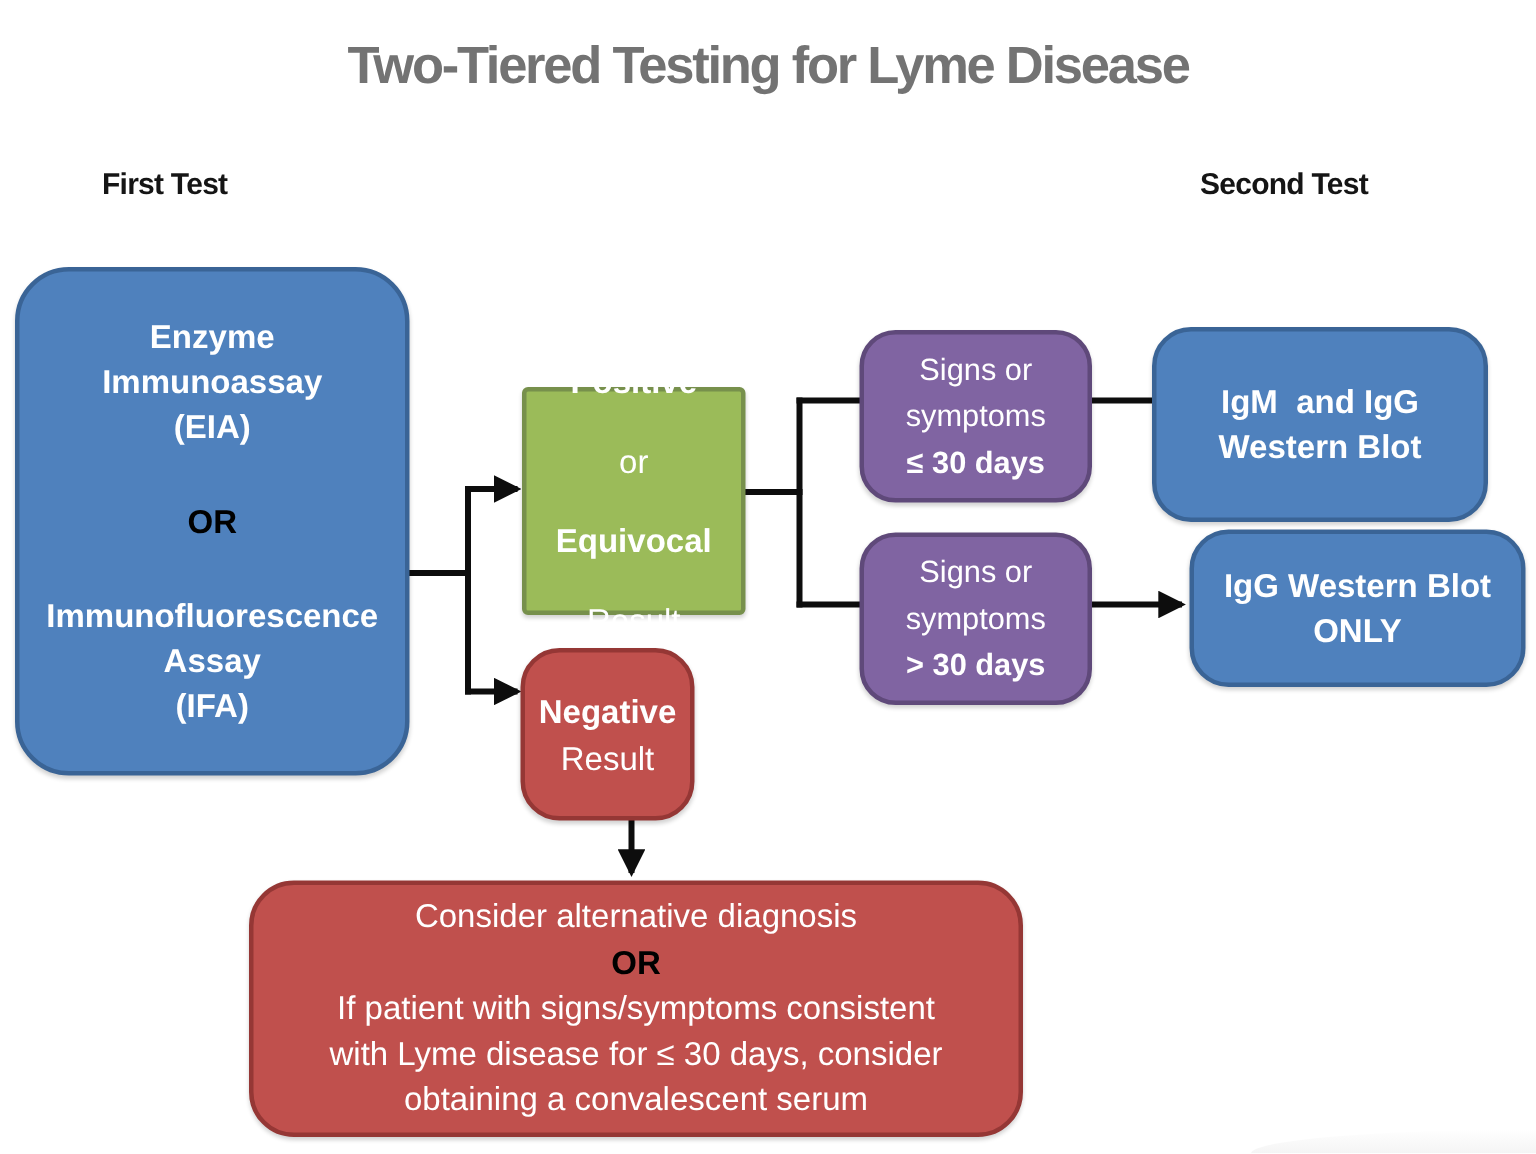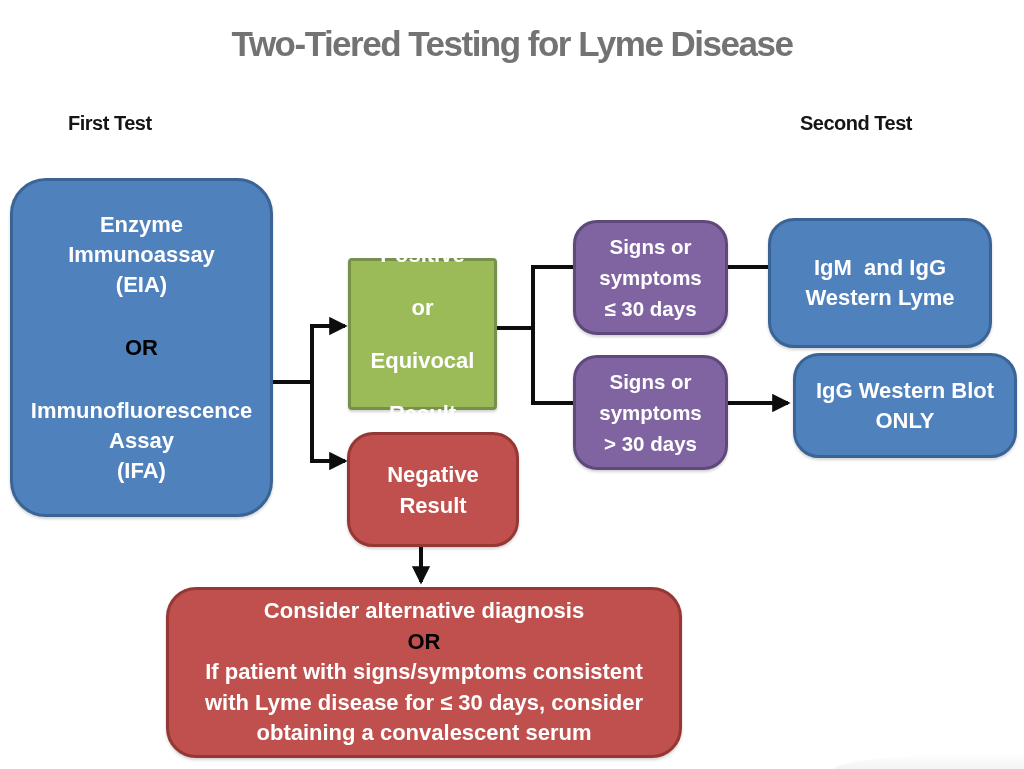--- a/index.html
+++ b/index.html
@@ -14,34 +14,34 @@
   .col-label{position:absolute;font-size:20px;font-weight:700;color:#151515;letter-spacing:-0.5px;}
   .col-label.first{left:68px;top:112px;}
   .col-label.second{left:800px;top:112px;}
   .connectors{position:absolute;left:0;top:0;}
   .node{
     position:absolute;display:flex;flex-direction:column;align-items:center;justify-content:center;
     text-align:center;color:#ffffff;box-sizing:border-box;
     box-shadow:0 2px 3px rgba(0,0,0,0.18);
   }
   .node .ln{font-size:22px;font-weight:700;line-height:30px;}
-  .node .ln.plain{font-weight:700;}
+  .node .ln.plain{font-weight:400;}
   .node .ln.dark{color:#000000;}
   .node .ln.pre{white-space:pre;}
   .blue{background:#4F81BD;border:3px solid #3A6496;}
   .green{background:#9BBB59;border:3px solid #77904C;}
   .red{background:#C0504D;border:3px solid #953735;}
   .purple{background:#8064A2;border:3px solid #5F497A;}
 
   .node-eia{left:10px;top:178px;width:263px;height:339px;border-radius:36px;}
   .node-eia .grp{display:block;}
   .node-eia .spacer{height:33px;}
   .node-positive{left:348px;top:258px;width:149px;height:152px;border-radius:4px;gap:22px;}
   .node-positive .ln{line-height:31px;}
-  .node-negative{left:347px;top:432px;width:172px;height:115px;border-radius:26px;text-align:center;}
+  .node-negative{left:347px;top:432px;width:116px;height:115px;border-radius:26px;text-align:center;}
   .node-negative .ln{line-height:31px;}
   .node-le30{left:573px;top:220px;width:155px;height:115px;border-radius:24px;}
   .node-gt30{left:573px;top:355px;width:155px;height:115px;border-radius:24px;}
   .node-le30 .ln,.node-gt30 .ln{font-size:20.5px;line-height:31px;}
   .node-igm{left:768px;top:218px;width:224px;height:130px;border-radius:26px;}
   .node-igg{left:793px;top:353px;width:224px;height:105px;border-radius:26px;}
   .node-alt{left:166px;top:587px;width:516px;height:171px;border-radius:30px;}
   .node-alt .ln{line-height:30.5px;}
   .corner-shade{
     position:absolute;right:0;bottom:0;width:190px;height:16px;
@@ -112,21 +112,21 @@
   </div>
 
   <div class="node purple node-gt30">
     <div class="ln plain">Signs or</div>
     <div class="ln plain">symptoms</div>
     <div class="ln">&gt; 30 days</div>
   </div>
 
   <div class="node blue node-igm">
     <div class="ln pre">IgM  and IgG</div>
-    <div class="ln">Western Lyme</div>
+    <div class="ln">Western Blot</div>
   </div>
 
   <div class="node blue node-igg">
     <div class="ln">IgG Western Blot</div>
     <div class="ln">ONLY</div>
   </div>
 
   <div class="node red node-alt">
     <div class="ln plain">Consider alternative diagnosis</div>
     <div class="ln dark">OR</div>

